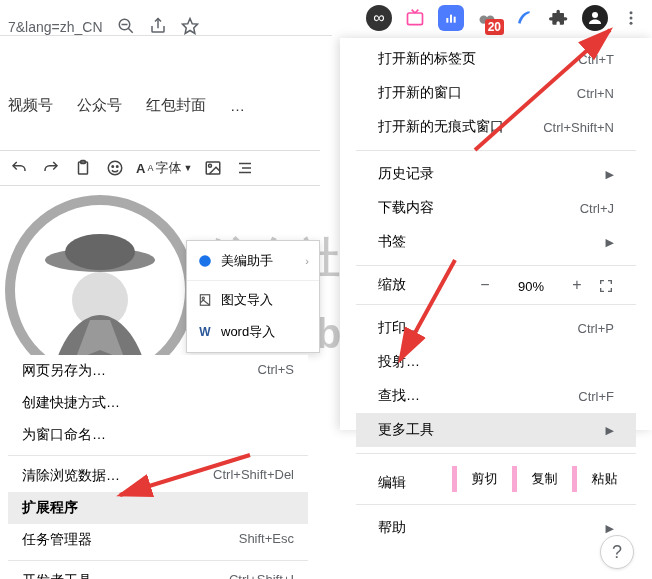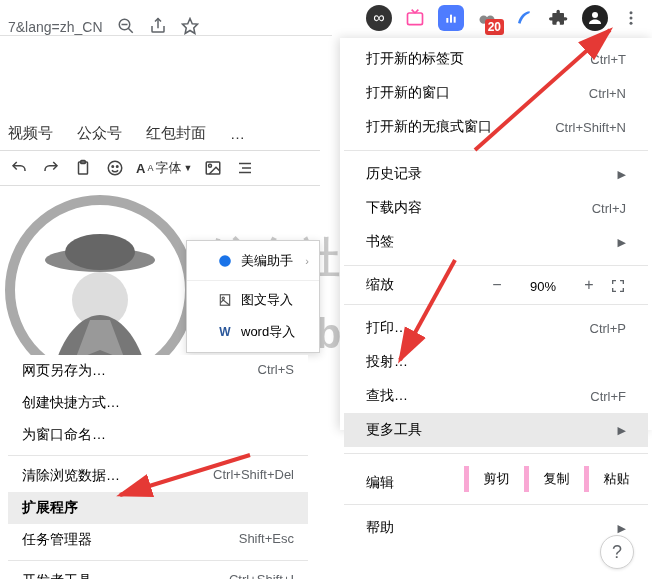--- a/index.html
+++ b/index.html
@@ -7,43 +7,43 @@
 
 .urlbar { height: 36px; display: flex; align-items: flex-end; padding: 0 8px; border-bottom: 1px solid #e0e0e0; }
 .url-text { color: #5f6368; font-size: 14px; flex: 0 0 auto; }
 .url-icons { display: flex; gap: 14px; margin-left: 14px; align-items: center; }
 .url-icon { width: 18px; height: 18px; color: #5f6368; }
 
 .ext-row { height: 36px; display: flex; align-items: center; justify-content: flex-end; padding: 0 8px; gap: 10px; position: absolute; top: 0; right: 0; width: 320px; background: #fff; }
 .ext-icon { width: 26px; height: 26px; border-radius: 6px; display: flex; align-items: center; justify-content: center; font-size: 14px; position: relative; }
 .badge { position: absolute; bottom: -4px; right: -4px; background: #e53935; color: #fff; font-size: 12px; padding: 1px 3px; border-radius: 3px; font-weight: bold; }
 
-.tabs { position: absolute; top: 96px; left: 0; display: flex; gap: 24px; padding: 0 8px; font-size: 15px; color: #333; align-items: center; margin-top: 28px; }
+.tabs { position: absolute; top: 96px; left: 0; display: flex; gap: 24px; padding: 0 8px; font-size: 15px; color: #333; align-items: center; }
 .tab-item { cursor: pointer; }
 
 .editor-toolbar { position: absolute; top: 150px; left: 0; display: flex; gap: 10px; padding: 6px 8px; align-items: center; border: 1px solid #ddd; border-left: none; border-right: none; width: 320px; }
 .tb-icon { width: 22px; height: 22px; color: #444; display: flex; align-items: center; justify-content: center; }
 .font-label { font-size: 13px; color: #333; display: flex; align-items: center; gap: 2px; }
 
 .avatar-bg { position: absolute; top: 190px; left: 0; width: 200px; height: 200px; }
 
 .watermark { position: absolute; top: 230px; left: 210px; font-size: 42px; font-weight: bold; color: rgba(100,100,100,0.35); letter-spacing: 2px; pointer-events: none; }
 .watermark2 { position: absolute; top: 310px; left: 240px; font-size: 42px; font-weight: bold; color: rgba(100,100,100,0.35); letter-spacing: 2px; pointer-events: none; }
 
 .submenu { position: absolute; top: 355px; left: 8px; width: 300px; background: #fff; font-size: 14px; }
 .submenu-item { display: flex; justify-content: space-between; padding: 7px 14px; cursor: pointer; }
 .submenu-item.hl { background: #ececec; font-weight: bold; }
 .submenu-sep { height: 1px; background: #e5e5e5; margin: 4px 0; }
 .shortcut { color: #5f6368; font-size: 13px; }
 
 .ctx-menu { position: absolute; top: 240px; left: 186px; width: 134px; background: #fff; border: 1px solid #d0d0d0; box-shadow: 0 2px 8px rgba(0,0,0,0.15); font-size: 13px; padding: 4px 0; }
-.ctx-item { display: flex; align-items: center; gap: 8px; padding: 7px 10px; cursor: pointer; margin-left: 20px; }
+.ctx-item { display: flex; align-items: center; gap: 8px; padding: 7px 10px; cursor: pointer; }
 .ctx-icon { width: 16px; height: 16px; display: flex; align-items: center; justify-content: center; color: #1a73e8; }
 
-.main-menu { position: absolute; top: 38px; right: 0; width: 312px; height: 392px; background: #fff; box-shadow: -2px 0 10px rgba(0,0,0,0.15); font-size: 14px; padding: 4px 4px; }
+.main-menu { position: absolute; top: 38px; right: 0; width: 312px; height: 392px; background: #fff; box-shadow: -2px 0 10px rgba(0,0,0,0.15); font-size: 14px; padding: 4px 16px; }
 .mm-item { display: flex; justify-content: space-between; align-items: center; padding: 8px 22px; cursor: pointer; }
 .mm-item.hl { background: #e9e9e9; }
 .mm-sep { height: 1px; background: #e5e5e5; margin: 6px 0; }
 .mm-right { color: #5f6368; font-size: 13px; }
 .mm-arrow { color: #5f6368; font-size: 11px; }
 .zoom-row { display: flex; align-items: flex-end; padding: 4px 4px 4px 22px; }
 .zoom-lbl { flex: 1; }
 .zoom-btn { width: 42px; text-align: center; color: #5f6368; cursor: pointer; font-size: 16px; }
 .zoom-val { width: 50px; text-align: center; font-size: 13px; }
 .zoom-full { width: 34px; text-align: center; cursor: pointer; }

